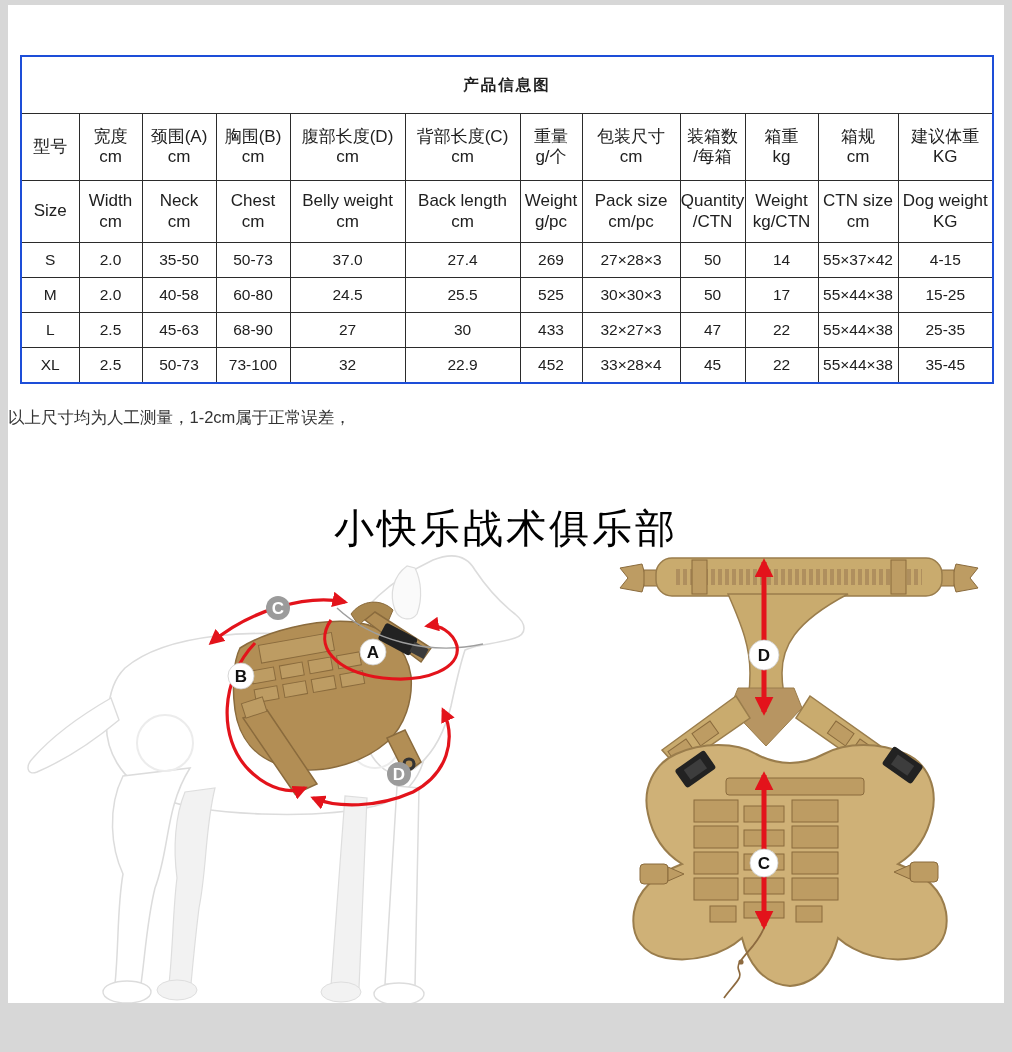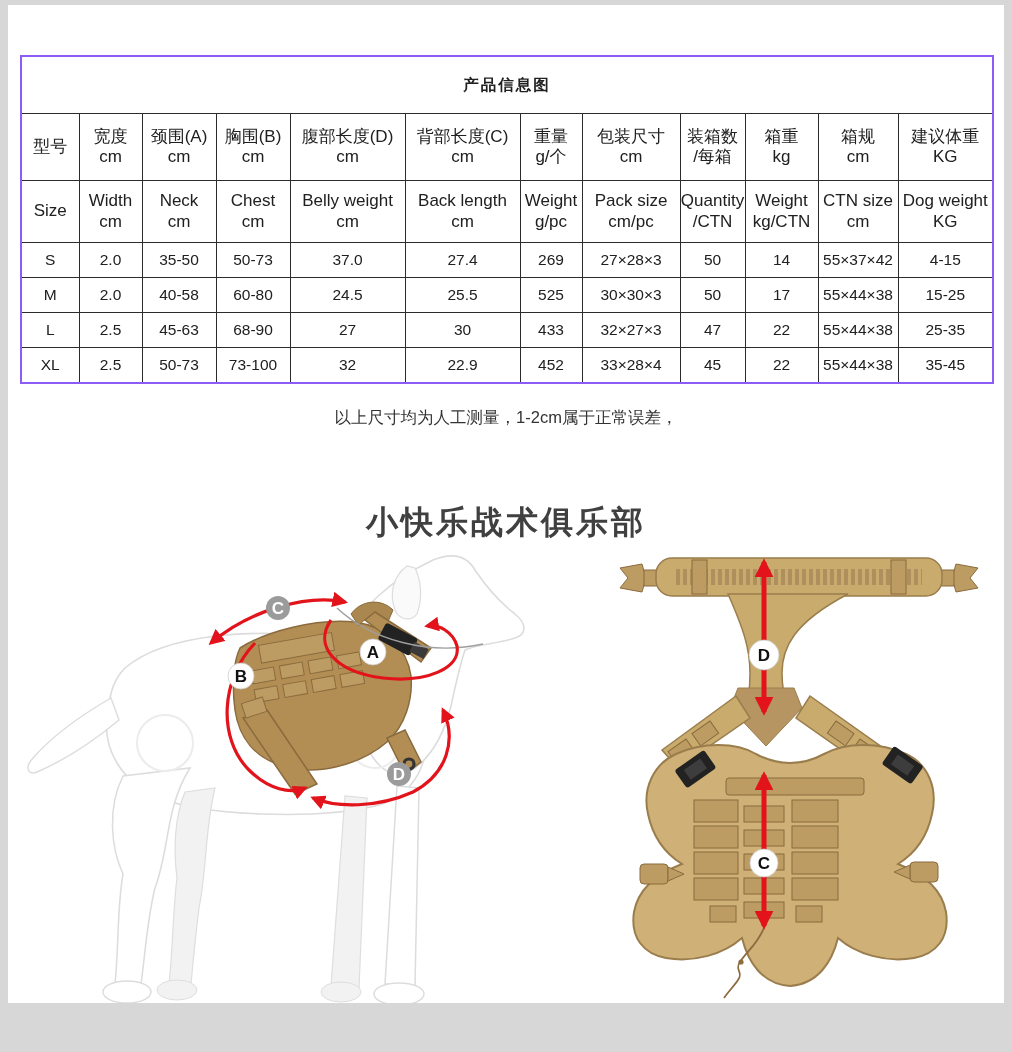--- a/index.html
+++ b/index.html
@@ -1,35 +1,35 @@
 <!DOCTYPE html>
 <html><head>
 <meta charset="utf-8">
 <style>
   html,body{margin:0;padding:0;}
   body{width:1012px;height:1052px;position:relative;background:#d7d7d7;
        font-family:"Liberation Sans","DejaVu Sans",sans-serif;color:#202020;}
   .canvas{position:absolute;left:8px;top:5px;width:996px;height:998px;background:#ffffff;overflow:hidden;}
   
   table.spec{position:absolute;left:12px;top:50px;width:972px;border-collapse:collapse;table-layout:fixed;
-             border:2px solid #8b5cf6;}
+             border:2px solid #1d4ed8;}
   table.spec td{border:1px solid #2b2b2b;text-align:center;vertical-align:middle;padding:0;
                 font-size:15.5px;line-height:1.2;overflow:hidden;}
   td.title-cell{font-size:37px;font-weight:bold;height:56px;letter-spacing:2px;}
   tr.hdr-cn td{height:66px;font-size:17px;}
   tr.hdr-en td{height:61px;font-size:17px;}
   tr.datarow td{height:34px;}
   td.al{text-align:left;padding-left:4px;}
   
-  .notes{position:absolute;left:0;top:399px;width:100%;text-align:center;font-size:16.5px;
+  .notes{position:absolute;left:0;top:399px;width:100%;text-align:left;font-size:16.5px;
          color:#333;line-height:27px;}
   
   .watermark{position:absolute;left:0;top:496px;width:100%;text-align:center;
-             font-family:"DejaVu Serif","Liberation Serif",serif;font-size:32px;font-weight:bold;
-             color:#404040;letter-spacing:3px;text-shadow:2px 2px 0 rgba(255,255,255,0.9);}
+             font-family:"DejaVu Serif","Liberation Serif",serif;font-size:40px;font-weight:normal;
+             color:#000000;letter-spacing:3px;text-shadow:2px 2px 0 rgba(255,255,255,0.9);}
   svg{position:absolute;}
   #dog-svg{left:7px;top:543px;}
   #flat-svg{left:590px;top:543px;}
   .badge-dark{fill:#9b9b9b;}
   .badge-light{fill:#ffffff;stroke:#cccccc;stroke-width:0.8;}
   .badge-txt-w{fill:#ffffff;font-weight:bold;font-size:17px;font-family:"Liberation Sans",sans-serif;}
   .badge-txt-b{fill:#111111;font-weight:bold;font-size:17px;font-family:"Liberation Sans",sans-serif;}
   .arrow{stroke:#e3131b;fill:none;}
   .tan{fill:#c9ab6e;stroke:#9a7d4c;stroke-width:1.5;}
   .tan2{fill:#bd9c63;stroke:#8a6b3d;stroke-width:1;}

